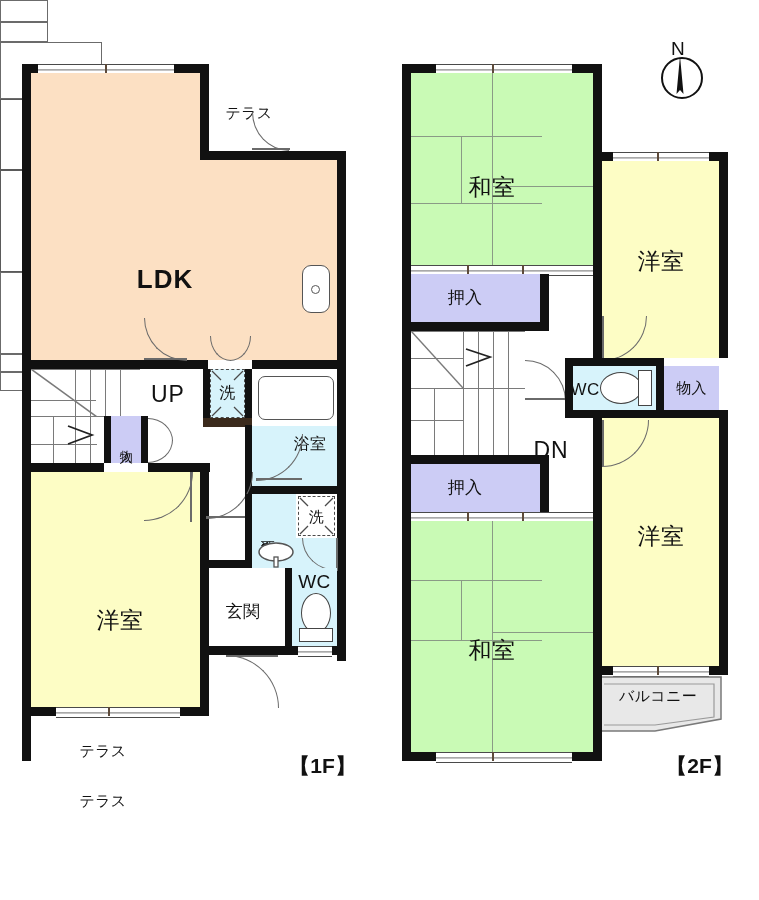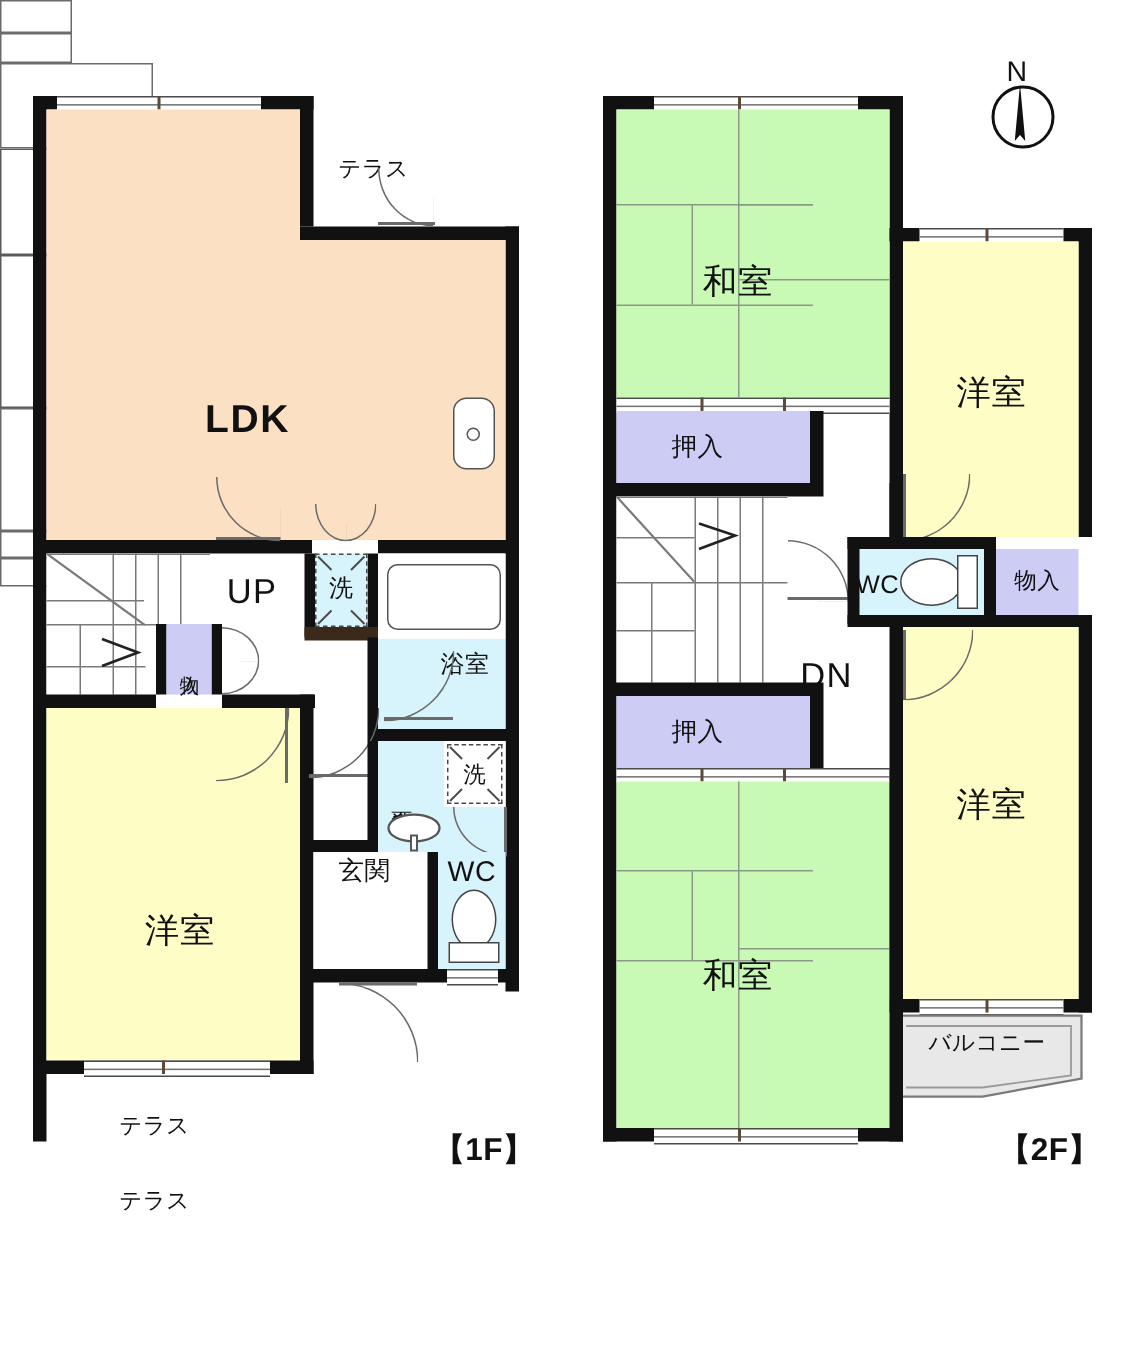--- a/index.html
+++ b/index.html
@@ -229,21 +229,21 @@
   <div class="door bl" style="left:302px;top:538px;width:34px;height:32px;"></div>
   <div class="leaf" style="left:336px;top:538px;width:2.2px;height:33px;"></div>
 
   <div class="door br" style="left:206px;top:472px;width:46px;height:46px;"></div>
   <div class="leaf" style="left:206px;top:516px;width:46px;height:2.2px;"></div>
 
   <div class="wall abs" style="left:245px;top:494px;width:7px;height:74px;"></div>
   <div class="wall abs" style="left:203px;top:560px;width:49px;height:8px;"></div>
 
   <div class="abs room" style="left:209px;top:568px;width:76px;height:78px;"></div>
-  <div class="label roomname-sm" style="left:213px;top:569px;width:60px;height:24px;font-size:17px;">玄関</div>
+  <div class="label roomname-sm" style="left:213px;top:600px;width:60px;height:24px;font-size:17px;">玄関</div>
   <div class="wall abs" style="left:285px;top:568px;width:7px;height:78px;"></div>
   <div class="wall abs" style="left:203px;top:646px;width:143px;height:9px;"></div>
 
   <div class="door tr" style="left:226px;top:655px;width:52px;height:52px;"></div>
   <div class="leaf" style="left:226px;top:655px;width:52px;height:2.4px;"></div>
 
   <div class="abs c-blue" style="left:292px;top:568px;width:45px;height:78px;"></div>
   <div class="label latin-sm" style="left:292px;top:570px;width:45px;height:24px;font-size:19px;">WC</div>
   <div class="toilet-bowl" style="left:301px;top:593px;width:28px;height:38px;"></div>
   <div class="toilet-tank" style="left:299px;top:628px;width:32px;height:12px;"></div>

